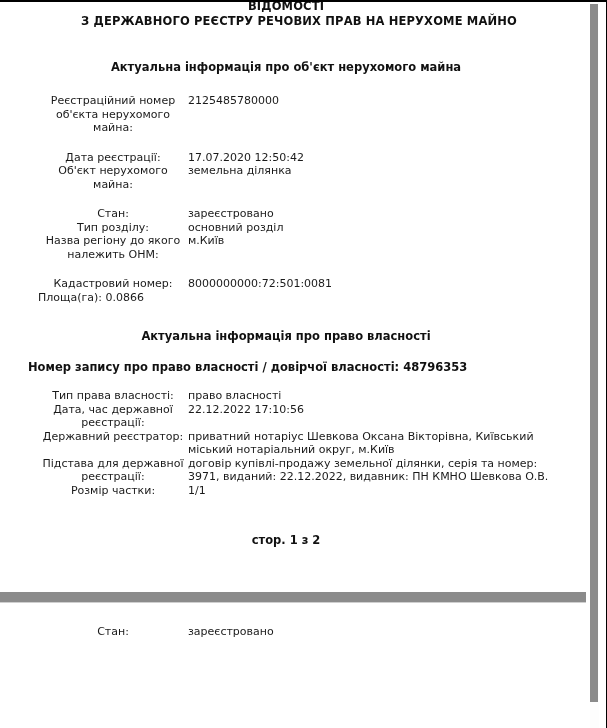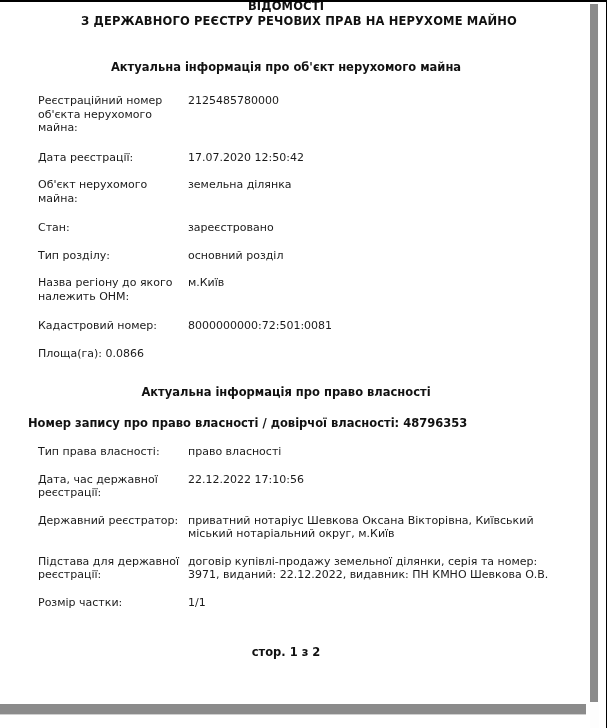--- a/index.html
+++ b/index.html
@@ -118,32 +118,33 @@
     align-items: flex-start;
     padding-left: 38px;
     font-size: 11px;
     line-height: 13.5px;
   }
   .row .label {
     width: 150px;
     flex: 0 0 150px;
     color: #1a1a1a;
     white-space: pre-line;
+    text-align: center;
   }
   .row .value {
     flex: 1 1 auto;
     color: #1a1a1a;
     padding-right: 26px;
     white-space: pre-line;
   }
 
   
   .row.gap-lg { margin-top: 16px; }
   .row.gap-md { margin-top: 15px; }
-  .row.gap-sm { margin-top: 14px; }
+  .row.gap-sm { }
   .row.gap-first { margin-top: 20px; }
 
   .page-num {
     text-align: center;
     font-weight: bold;
     font-size: 11.5px;
     margin: 0;
     margin-top: 36px;
     padding-right: 14px;
   }

